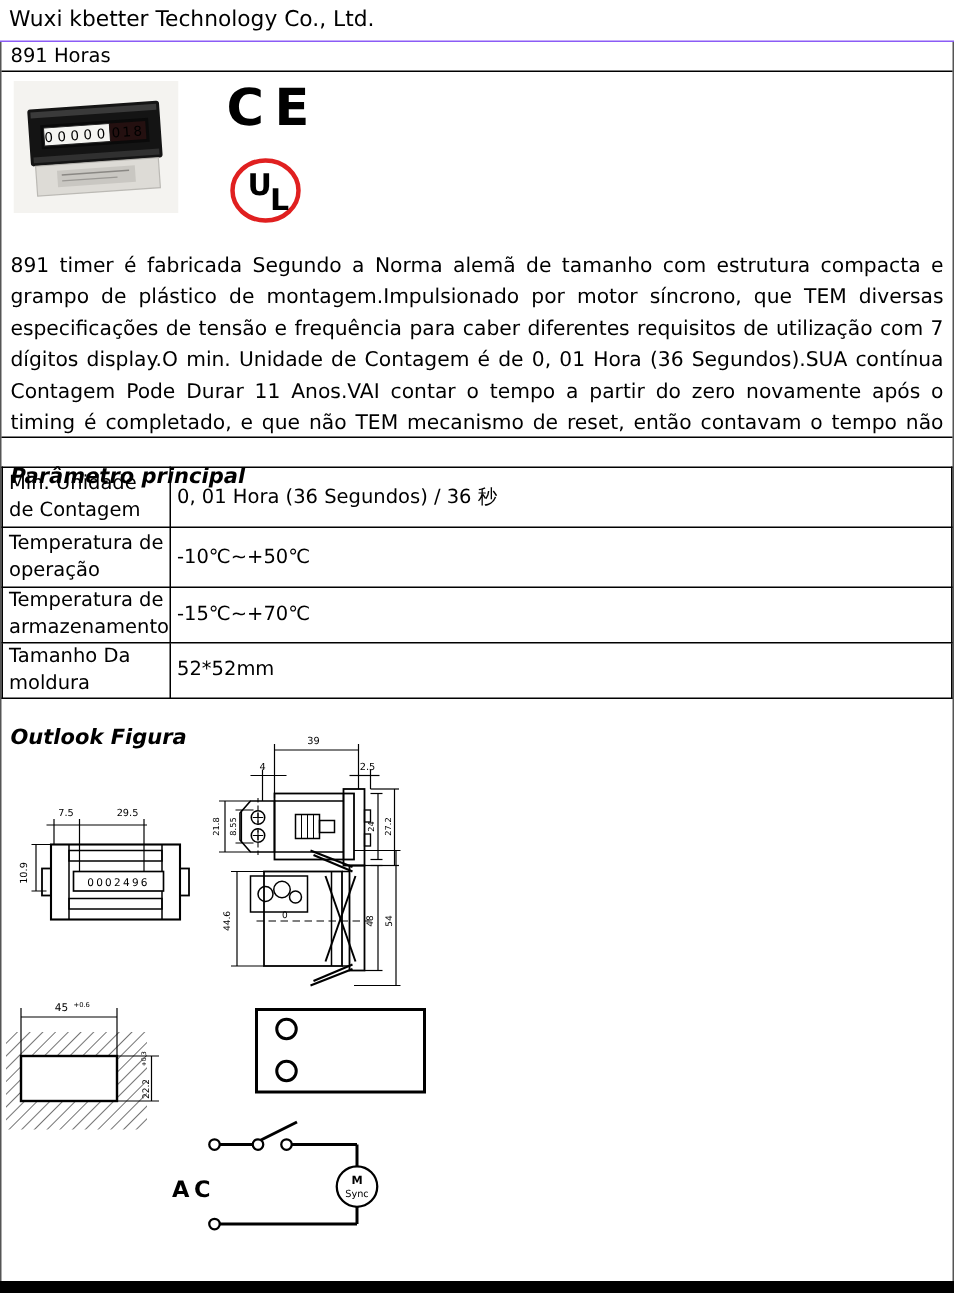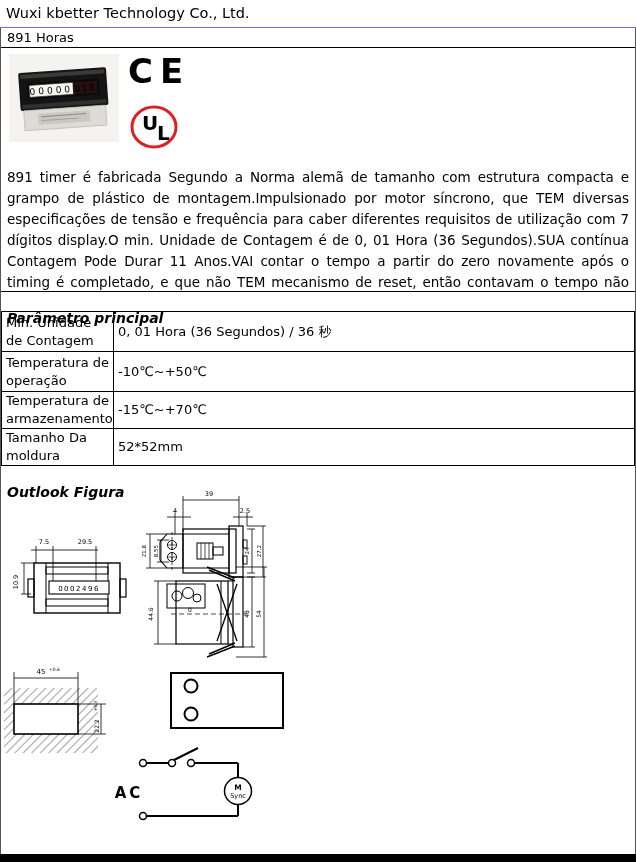--- a/index.html
+++ b/index.html
@@ -15,21 +15,21 @@
   .content-box {
     position:relative; height:826px;
     border-left:1px solid #555; border-right:1px solid #555;
   }
   .product-title {
     height:20px; padding:2px 6px 0; font-size:13px; font-weight:normal;
     border-bottom:1px solid #000;
   }
   .product-section { position:relative; height:114px; }
   .photo { position:absolute; left:8px; top:6px; width:110px; height:88px; }
-  .marks { position:absolute; left:125px; top:2px; width:64px; height:110px; }
+  .marks { position:absolute; left:148px; top:2px; width:64px; height:110px; }
   .app-text {
     position:absolute; left:210px; top:8px; width:408px;
     font-size:13px; line-height:26px;
   }
   .description {
     height:129px; padding:5px 6px 0; font-size:13.5px; line-height:21px;
     text-align:justify; overflow:hidden;
   }
   .section-header {
     height:20px; padding:18px 6px 0; font-size:14px;

